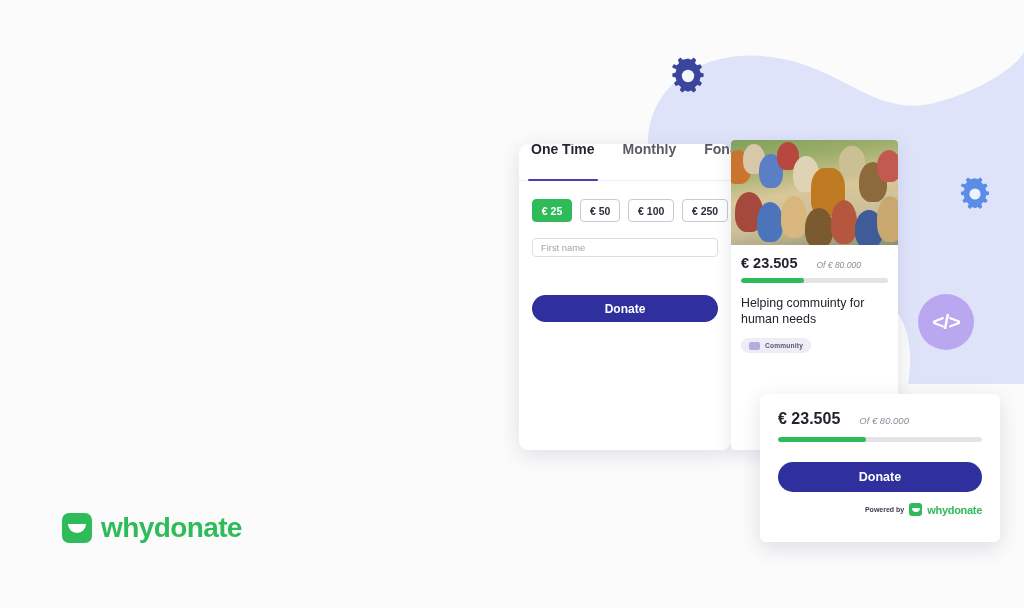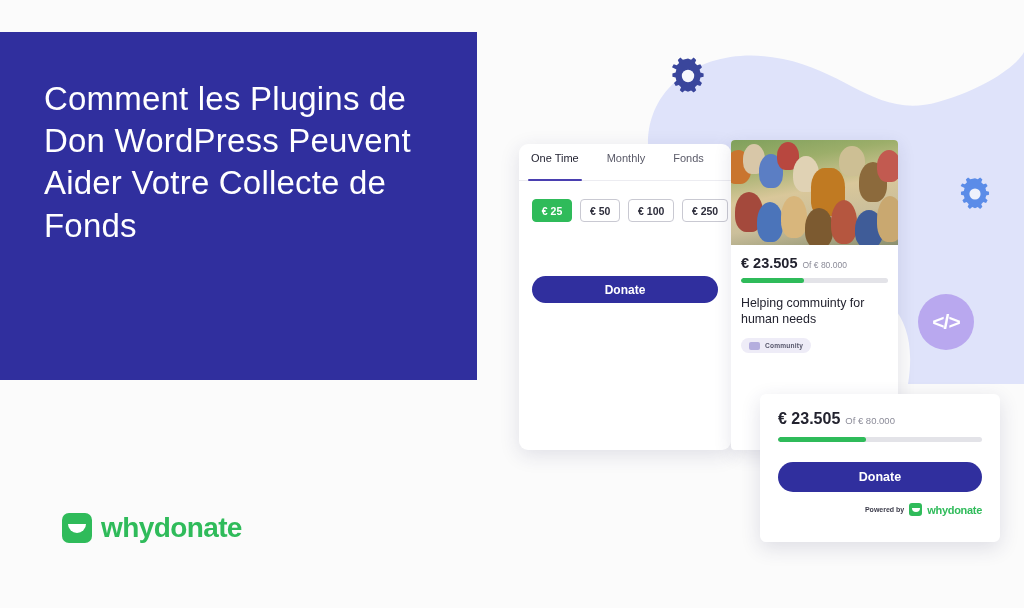--- a/index.html
+++ b/index.html
@@ -53,22 +53,22 @@
     position:absolute; left:519px; top:144px; width:212px; height:306px;
     background:#ffffff; border-radius:9px;
     box-shadow:0 5px 20px rgba(40,40,90,.13);
     overflow:hidden;
   }
   .tabs{
     display:flex; align-items:flex-end; height:37px;
     border-bottom:1px solid #ececf1; padding:0 12px;
   }
   .tab{
-    font-size:11px; font-weight:400; color:#5a5a68;
-    padding-bottom:16px; margin-right:28px; position:relative; white-space:nowrap;
+    font-size:14px; font-weight:700; color:#5a5a68;
+    padding-bottom:23px; margin-right:28px; position:relative; white-space:nowrap;
   }
   .tab:last-child{ margin-right:0; }
   .tab.active{ color:#242433; }
   .tab.active::after{
     content:""; position:absolute; left:-3px; right:-3px; bottom:-1px;
     height:2.5px; background:#4a3fb0; border-radius:2px;
   }
   .amounts{ display:flex; gap:8px; padding:18px 3px 0 13px; }
   .amt{
     height:23px; min-width:36px; padding:0 9px;
@@ -97,23 +97,23 @@
     box-shadow:0 5px 18px rgba(40,40,90,.12);
     overflow:hidden;
   }
   .campaign-photo{
     width:100%; height:105px; display:block;
     background:linear-gradient(170deg,#7fa05c 0%,#9cae6a 22%,#d9c79a 48%,#cbbf9b 70%,#8a8f6e 100%);
     position:relative; overflow:hidden;
   }
   .campaign-photo i{ position:absolute; border-radius:50% 50% 40% 40%; display:block; }
   .campaign-body{ padding:10px 10px 0 10px; }
-  .goal-row{ display:flex; align-items:baseline; gap:5px; }
+  .goal-row{ display:flex; align-items:baseline; gap:19px; }
   .goal-raised{ font-size:14.5px; font-weight:700; color:#23232f; white-space:nowrap; }
-  .goal-of{ font-size:8.5px; color:#8b8b98; white-space:nowrap; }
+  .goal-of{ font-size:8.5px; color:#8b8b98; white-space:nowrap;font-style:italic; }
   .bar-track{
     margin-top:7px; height:4.5px; border-radius:3px; background:#e3e3e8; overflow:hidden;
   }
   .bar-fill{ height:100%; border-radius:3px; background:#2fbb5a; }
   .campaign-title{
     margin-top:12px; font-size:12.4px; font-weight:400;
     color:#23232f; line-height:1.32;
   }
   .tag{
     margin-top:11px; display:inline-flex; align-items:center; gap:5px;
@@ -158,23 +158,20 @@
 <body>
 
 <div class="stage">
 
   <svg class="blob" viewBox="0 0 526 360">
     <path d="M150 120 C150 55, 215 20, 285 35 C350 48, 380 95, 440 78 C490 64, 520 40, 526 28
              L526 360 L410 360 C420 300, 395 265, 345 258 C292 250, 252 285, 205 282
              C165 279, 150 250, 150 215 Z" fill="#dfe3fa"></path>
   </svg>
 
-  <div class="title-panel">
-    <div class="title-text">Comment les Plugins de Don WordPress Peuvent Aider Votre Collecte de Fonds</div>
-  </div>
 
   <div class="brand">
     <span class="brand-mark"></span>
     <span class="brand-word">whydonate</span>
   </div>
 
   <svg class="gear-top" viewBox="0 0 40 40">
     <path fill="#3a469c" d="M20 2.5l3.1 1.2 2.6-2.1 2.5 2.3-1.3 3 2.3 2.3 3.1-1 1.7 3-2.4 2.2.8 3.2 3.2.8v3.4l-3.2.8-.8 3.2 2.4 2.2-1.7 3-3.1-1-2.3 2.3 1.3 3-2.5 2.3-2.6-2.1-3.1 1.2-3.1-1.2-2.6 2.1-2.5-2.3 1.3-3-2.3-2.3-3.1 1-1.7-3 2.4-2.2-.8-3.2-3.2-.8v-3.4l3.2-.8.8-3.2L4 11.2l1.7-3 3.1 1 2.3-2.3-1.3-3 2.5-2.3 2.6 2.1L20 2.5z"></path>
     <circle cx="20" cy="20" r="6.2" fill="#f6f7fd"></circle>
   </svg>
@@ -197,20 +194,21 @@
     </div>
 
     <div class="amounts">
       <div class="amt selected">€ 25</div>
       <div class="amt">€ 50</div>
       <div class="amt">€ 100</div>
       <div class="amt">€ 250</div>
     </div>
 
     <div class="fields">
+      <div class="field">First name</div>
     </div>
 
     <div class="donate-wrap">
       <div class="donate-btn">Donate</div>
     </div>
   </div>
 
   <div class="campaign-card">
     <div class="campaign-photo">
       <i style="left:-6px;top:10px;width:26px;height:34px;background:#c9752f;"></i>

